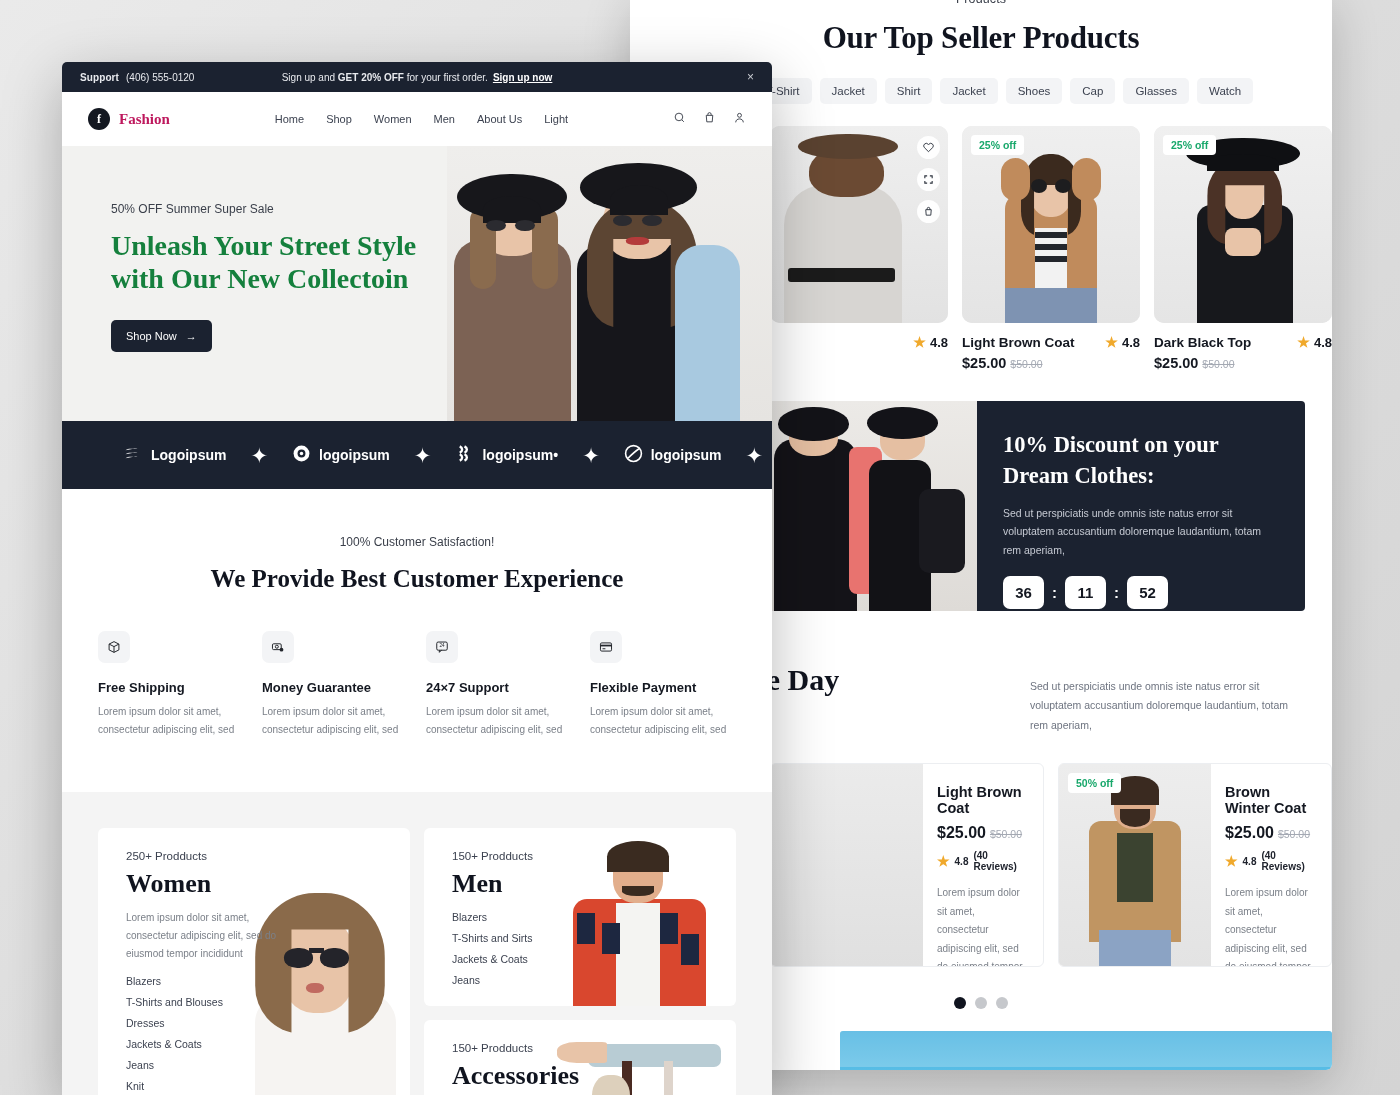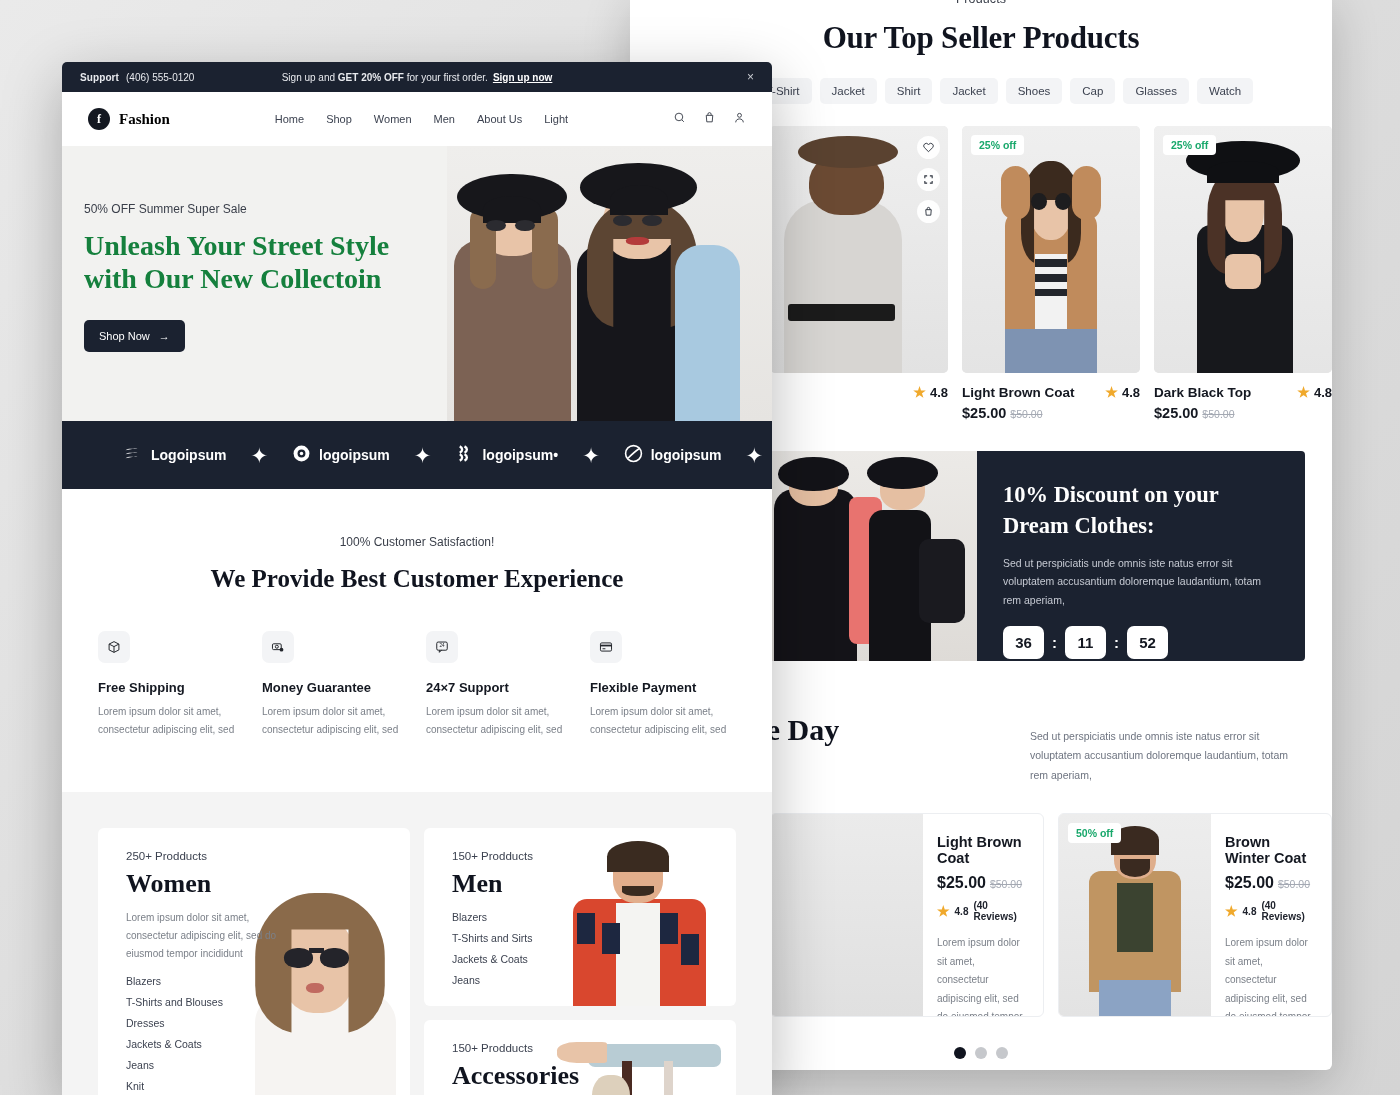--- a/index.html
+++ b/index.html
@@ -26,21 +26,21 @@
   .r-title { text-align:center; font-family:"Liberation Serif", serif;
     font-size: 31px; font-weight: 700; color:#10141f; margin-top: 14px; letter-spacing:-.2px; }
 
   .chips { display:flex; gap:8px; justify-content:center; margin-top: 22px; padding:0 14px; flex-wrap: nowrap;}
   .chip { font-size:11.5px; color:#3c4250; background:#f3f4f6; border-radius:5px;
     padding:7px 12px; white-space:nowrap; }
   .chip.active { background:#161c28; color:#fff; }
 
   .prod-grid { display:flex; gap:14px; padding: 22px 0 0 0; margin-left: 140px; }
   .prod { width: 203px; }
-  .prod-img { position:relative; height:247px; border-radius:5px; overflow:hidden; background:#e9e9e9; }
+  .prod-img { position:relative; height:197px; border-radius:10px; overflow:hidden; background:#e9e9e9; }
   .badge-off { position:absolute; left:9px; top:9px; background:#fff; color:#18a86b;
     font-size:10.5px; font-weight:700; border-radius:4px; padding:4px 8px; z-index:3; }
   .pactions { position:absolute; right:8px; top:10px; display:flex; flex-direction:column; gap:9px; z-index:3;}
   .pact { width:23px; height:23px; border-radius:50%; background:rgba(255,255,255,.92);
     display:flex; align-items:center; justify-content:center; }
   .pact svg { width:11px; height:11px; }
   .prow { display:flex; align-items:center; justify-content:space-between; margin-top:11px; }
   .pname { font-size:13.5px; font-weight:700; color:#141821; }
   .prate { display:flex; align-items:center; gap:4px; font-size:13px; font-weight:700; color:#141821; }
   .star { color:#f0a92c; font-size:14px; }
@@ -96,28 +96,28 @@
   .tb-center { position:absolute; left:0; right:0; text-align:center; font-size:10px; }
   .tb-center b { font-weight:700; }
   .tb-link { text-decoration:underline; font-weight:700; margin-left:5px; }
   .tb-close { margin-left:auto; font-size:12px; color:#c9ccd2; z-index:2;}
 
   .nav { height:54px; background:#fff; display:flex; align-items:center; padding:0 26px; }
   .brand { display:flex; align-items:center; gap:9px; }
   .brand-mark { width:22px; height:22px; border-radius:50%; background:#141821;
      display:flex; align-items:center; justify-content:center; color:#fff;
      font-family:"Liberation Serif",serif; font-size:12px; font-weight:700;}
-  .brand-name { font-family:"Liberation Serif",serif; font-size:15px; font-weight:700; color:#000000; }
+  .brand-name { font-family:"Liberation Serif",serif; font-size:15px; font-weight:700; color:#be185d; }
   .menu { display:flex; gap:22px; margin:0 auto; }
   .menu a { font-size:11px; color:#3c4250; text-decoration:none;text-align:right; }
   .nav-icons { display:flex; gap:17px; align-items:center; }
   .nav-icons svg { width:13px; height:13px; stroke:#2b313c; fill:none; stroke-width:1.6; }
 
   .hero { height:275px; background:#f2f2f0; display:flex; position:relative; overflow:hidden; }
-  .hero-left { width:385px; padding: 56px 0 0 22px; }
+  .hero-left { width:385px; padding: 56px 0 0 49px; }
   .hero-eyebrow { font-size:12px; color:#3a3f4a; }
   .hero-h1 { font-family:"Liberation Serif",serif; font-size:28px; font-weight:700;
     color:#15803d; line-height:1.17; margin-top:14px; }
   .shop-btn { margin-top:24px; display:inline-flex; align-items:center; gap:9px;
     background:#1b2230; color:#fff; font-size:11px; border-radius:5px; padding:10px 15px; }
   .hero-img { flex:1; position:relative; overflow:hidden; background:#ececea;}
 
   .logostrip { background:#1b2230; height:68px; display:flex; align-items:center;
     gap:24px; padding-left:62px; overflow:hidden; }
   .logo-item { display:flex; align-items:center; gap:8px; color:#fff;

